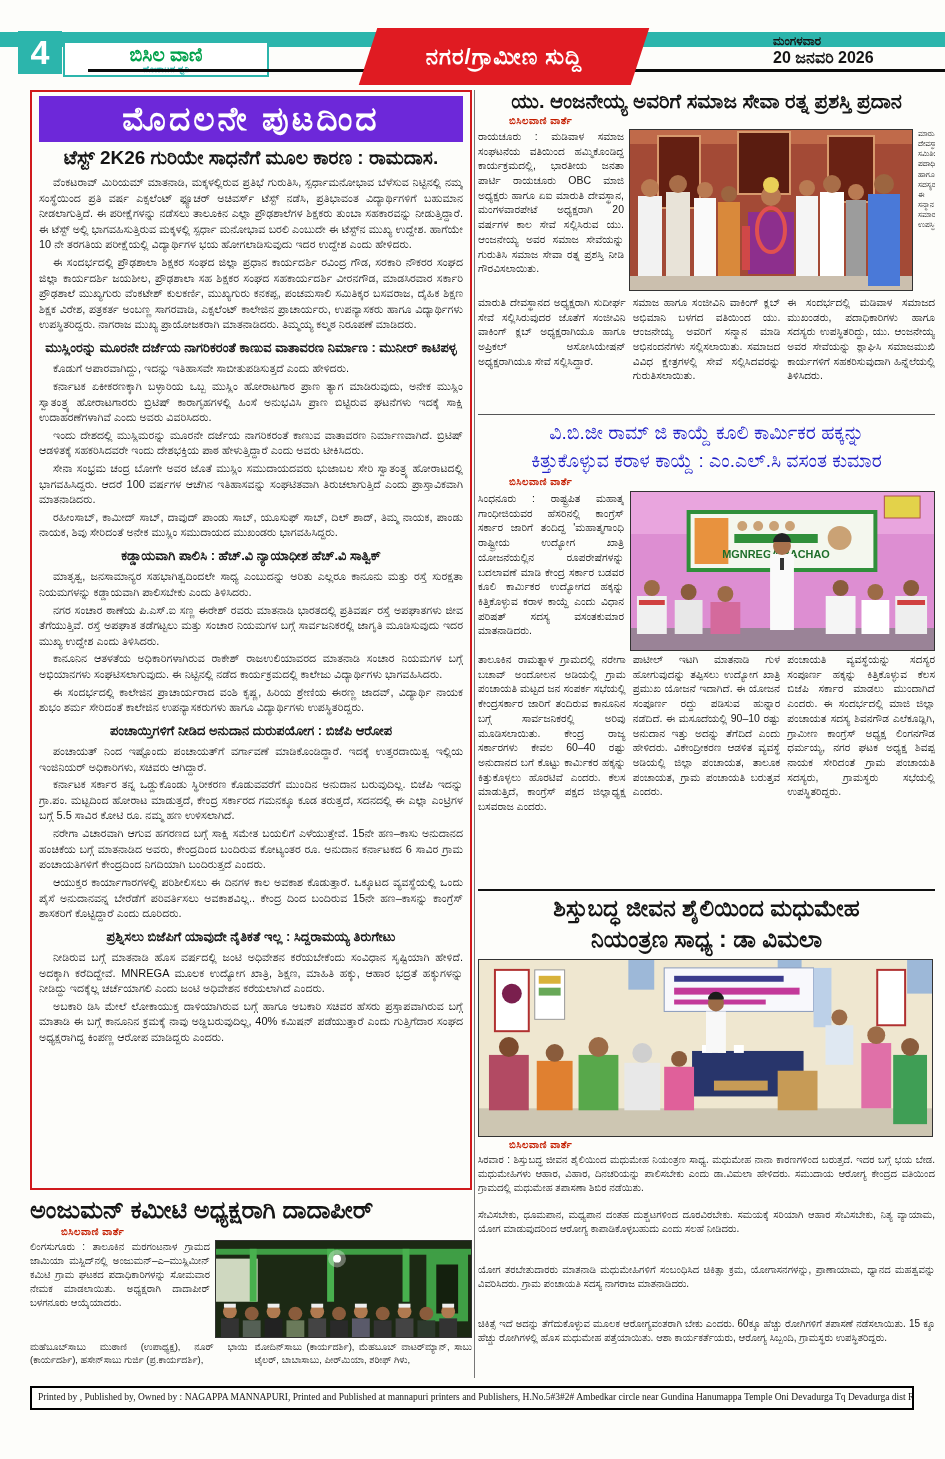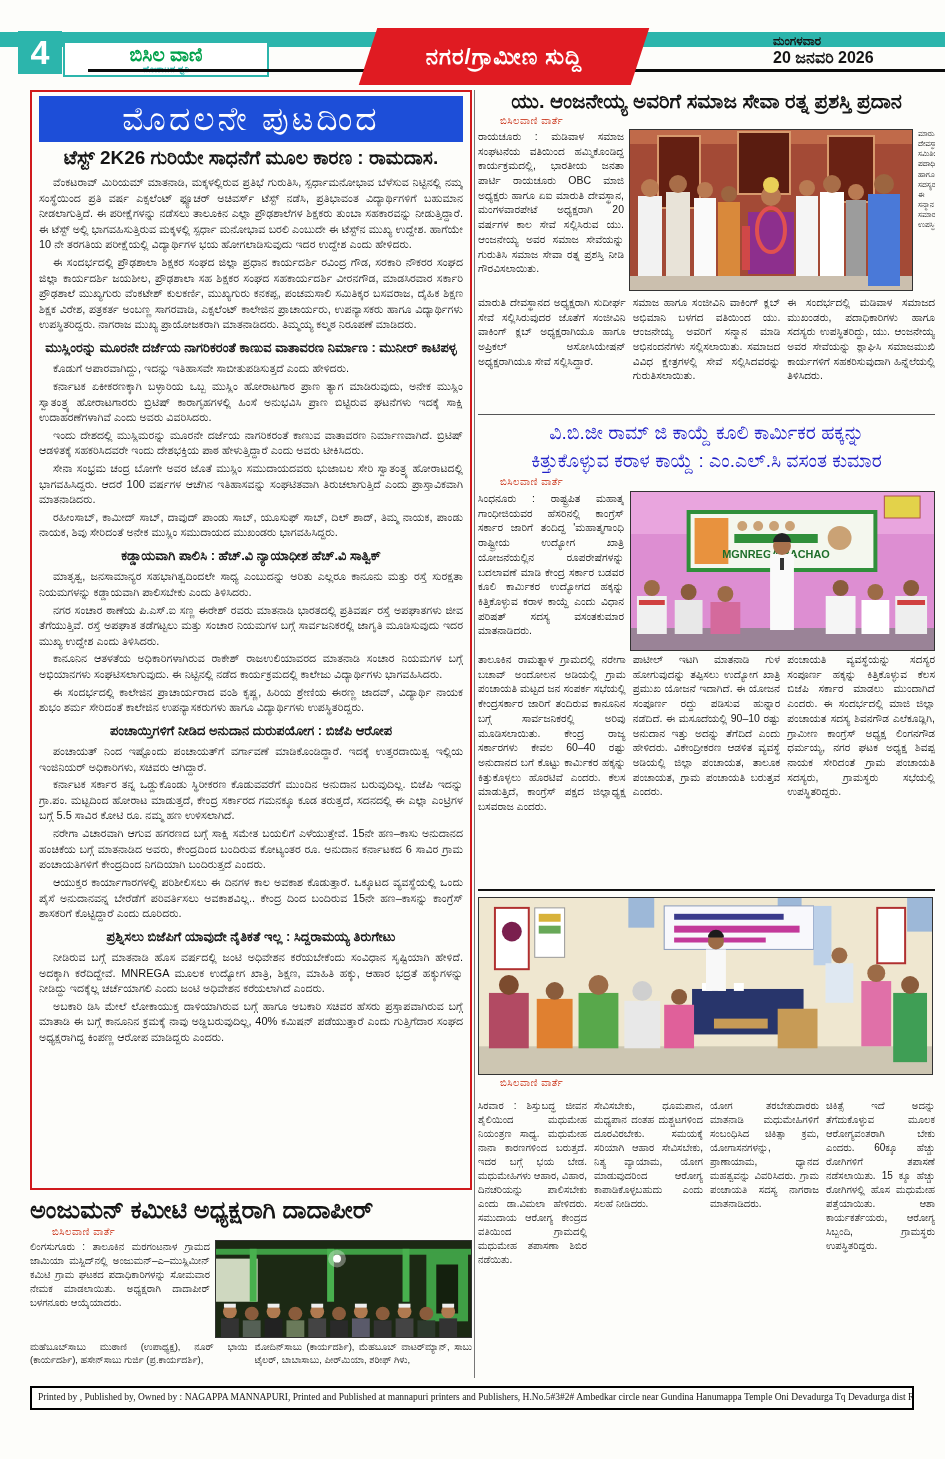--- a/index.html
+++ b/index.html
@@ -21,28 +21,28 @@
   .datebox{position:absolute;right:12px;top:35px;width:160px;text-align:left;line-height:1.15;}
   .datebox .wd{font-size:12px;font-weight:bold;}
   .datebox .dt{font-size:16px;font-weight:bold;}
   
   .vline{position:absolute;left:474px;top:90px;width:1px;height:1288px;background:#777;}
   .hlineA{position:absolute;left:478px;top:414px;width:457px;height:1px;background:#555;}
   .hlineB{position:absolute;left:478px;top:889px;width:457px;height:2px;background:#111;}
   
   #main-art{position:absolute;left:30px;top:90px;width:442px;height:1100px;border:2px solid #d01a1d;
             box-sizing:border-box;padding:4px 7px;overflow:hidden;}
-  .banner{height:46px;background:#1d4ed8;color:#fff;font-weight:normal;font-size:33px;letter-spacing:3px;
+  .banner{height:46px;background:#6d28d9;color:#fff;font-weight:bold;font-size:33px;letter-spacing:3px;
           display:flex;align-items:center;justify-content:center;margin-bottom:5px;}
   .lead-h{font-size:19px;font-weight:bold;text-align:center;margin:3px 0 6px;}
   .mblocks{font-size:11px;line-height:1.42;text-align:justify;overflow:hidden;height:975px;}
   .mb{text-indent:14px;margin:0 0 2px;}
   .mb.h{font-weight:bold;text-align:center;text-indent:0;font-size:13px;line-height:1.25;margin:7px 0 5px;}
   
-  .byline{color:#c41e00;font-weight:normal;font-size:10px;letter-spacing:.5px;margin:2px 4px;padding-left:18px;}
+  .byline{color:#c41e00;font-weight:bold;font-size:10px;letter-spacing:.5px;margin:2px 13px;padding-left:18px;}
   .bodytxt{font-size:10.5px;line-height:1.4;text-align:justify;}
   .cols{display:flex;gap:7px;}
   .ncol{flex:1;font-size:10.5px;line-height:1.4;text-align:justify;overflow:hidden;}
   .photo{border:1px solid #333;box-sizing:border-box;overflow:hidden;}
   .photo svg{display:block;width:100%;height:100%;}
   
   #artA{position:absolute;left:478px;top:90px;width:457px;height:322px;overflow:hidden;}
   #artA .hl{font-size:20px;font-weight:bold;text-align:center;white-space:nowrap;}
   #artA .row{display:flex;gap:5px;height:162px;}
   #artA .c1{width:146px;overflow:hidden;}
@@ -51,21 +51,21 @@
   #artA .below{margin-top:4px;height:116px;overflow:hidden;}
   #artB{position:absolute;left:478px;top:419px;width:457px;height:466px;overflow:hidden;}
   #artB .hl{font-size:19px;font-weight:normal;color:#2020c8;text-align:center;line-height:1.45;}
   #artB .row{display:flex;gap:6px;height:160px;margin-top:3px;}
   #artB .c1{width:146px;overflow:hidden;}
   #artB .ph{width:305px;height:160px;}
   #artB .below{margin-top:1px;height:198px;overflow:hidden;}
   #artC{position:absolute;left:478px;top:893px;width:457px;height:487px;overflow:hidden;}
   #artC .hl{font-size:23px;font-weight:bold;text-align:center;line-height:1.35;}
   #artC .ph{width:455px;height:178px;margin-top:4px;}
-  #artC .below{margin-top:10px;height:212px;overflow:hidden;}
+  #artC .below{margin-top:2px;height:212px;overflow:hidden;flex-direction:column;}
   #artC .ncol{font-size:10px;}
   
   #artD{position:absolute;left:30px;top:1196px;width:442px;height:184px;overflow:hidden;}
   #artD .hl{font-size:24px;font-weight:bold;text-align:left;white-space:nowrap;}
   #artD .row{display:flex;gap:5px;height:98px;}
   #artD .c1{width:180px;overflow:hidden;font-size:10px;}
   #artD .ph{width:257px;height:98px;}
   #artD .names{margin-top:3px;height:46px;overflow:hidden;}
   #artD .ncol{font-size:9.5px;line-height:1.35;}
   
@@ -225,20 +225,24 @@
       </div>
     </div>
     <div class="below cols">
         <div class="ncol">ತಾಲೂಕಿನ ರಾಮತ್ನಾಳ ಗ್ರಾಮದಲ್ಲಿ ನರೇಗಾ ಬಚಾವ್ ಅಂದೋಲನ ಅಡಿಯಲ್ಲಿ ಗ್ರಾಮ ಪಂಚಾಯತಿ ಮಟ್ಟದ ಜನ ಸಂಪರ್ಕ ಸಭೆಯಲ್ಲಿ ಕೇಂದ್ರಸರ್ಕಾರ ಜಾರಿಗೆ ತಂದಿರುವ ಕಾನೂನಿನ ಬಗ್ಗೆ ಸಾರ್ವಜನಿಕರಲ್ಲಿ ಅರಿವು ಮೂಡಿಸಲಾಯಿತು. ಕೇಂದ್ರ ರಾಜ್ಯ ಸರ್ಕಾರಗಳು ಕೇವಲ 60–40 ರಷ್ಟು ಅನುದಾನದ ಬಗೆ ಕೊಟ್ಟು ಕಾರ್ಮಿಕರ ಹಕ್ಕನ್ನು ಕಿತ್ತುಕೊಳ್ಳಲು ಹೊರಟಿವೆ ಎಂದರು. ಕೆಲಸ ಮಾಡುತ್ತಿದೆ, ಕಾಂಗ್ರೆಸ್ ಪಕ್ಷದ ಜಿಲ್ಲಾಧ್ಯಕ್ಷ ಬಸವರಾಜ ಎಂದರು.</div>
         <div class="ncol">ಪಾಟೀಲ್ ಇಟಗಿ ಮಾತನಾಡಿ ಗುಳೆ ಹೋಗುವುದನ್ನು ತಪ್ಪಿಸಲು ಉದ್ಯೋಗ ಖಾತ್ರಿ ಪ್ರಮುಖ ಯೋಜನೆ ಇದಾಗಿದೆ. ಈ ಯೋಜನೆ ಸಂಪೂರ್ಣ ರದ್ದು ಪಡಿಸುವ ಹುನ್ನಾರ ನಡೆದಿದೆ. ಈ ಮಸೂದೆಯಲ್ಲಿ 90–10 ರಷ್ಟು ಅನುದಾನ ಇತ್ತು ಅದನ್ನು ತೆಗೆದಿದೆ ಎಂದು ಹೇಳಿದರು. ವಿಕೇಂದ್ರೀಕರಣ ಆಡಳಿತ ವ್ಯವಸ್ಥೆ ಅಡಿಯಲ್ಲಿ ಜಿಲ್ಲಾ ಪಂಚಾಯತ, ತಾಲೂಕ ಪಂಚಾಯತ, ಗ್ರಾಮ ಪಂಚಾಯತಿ ಬರುತ್ತವೆ ಎಂದರು.</div>
         <div class="ncol">ಪಂಚಾಯತಿ ವ್ಯವಸ್ಥೆಯನ್ನು ಸದಸ್ಯರ ಸಂಪೂರ್ಣ ಹಕ್ಕನ್ನು ಕಿತ್ತಿಕೊಳ್ಳುವ ಕೆಲಸ ಬಿಜೆಪಿ ಸರ್ಕಾರ ಮಾಡಲು ಮುಂದಾಗಿದೆ ಎಂದರು. ಈ ಸಂದರ್ಭದಲ್ಲಿ ಮಾಜಿ ಜಿಲ್ಲಾ ಪಂಚಾಯತ ಸದಸ್ಯ ಶಿವನಗೌಡ ಎಲೆಕೂಡ್ಲಿಗಿ, ಗ್ರಾಮೀಣ ಕಾಂಗ್ರೆಸ್ ಅಧ್ಯಕ್ಷ ಲಿಂಗನಗೌಡ ಧರ್ಮಯ್ಯ, ನಗರ ಘಟಕ ಅಧ್ಯಕ್ಷ ಶಿವಪ್ಪ ನಾಯಕ ಸೇರಿದಂತೆ ಗ್ರಾಮ ಪಂಚಾಯತಿ ಸದಸ್ಯರು, ಗ್ರಾಮಸ್ಥರು ಸಭೆಯಲ್ಲಿ ಉಪಸ್ಥಿತರಿದ್ದರು.</div>
       </div>
   </div>
 
   <div id="artC">
+    <div class="hl">
+      <div>ಶಿಸ್ತುಬದ್ಧ ಜೀವನ ಶೈಲಿಯಿಂದ ಮಧುಮೇಹ</div>
+      <div>ನಿಯಂತ್ರಣ ಸಾಧ್ಯ : ಡಾ ವಿಮಲಾ</div>
+    </div>
     <div class="ph photo">
       <svg viewBox="0 0 455 178" preserveAspectRatio="none">
         <rect x="0" y="0" width="455" height="178" fill="#efe7d0"></rect>
         <rect x="0" y="150" width="455" height="28" fill="#cdc6b2"></rect>
         <rect x="150" y="0" width="26" height="30" fill="#9db8d8"></rect>
         <rect x="300" y="0" width="24" height="28" fill="#9db8d8"></rect>
         <rect x="430" y="0" width="25" height="34" fill="#9db8d8"></rect>
         <rect x="16" y="10" width="34" height="62" fill="#ffffff" stroke="#b03030" stroke-width="2"></rect>
         <circle cx="33" cy="34" r="10" fill="#7a1f4e"></circle>
         <rect x="56" y="10" width="30" height="50" fill="#ffffff" stroke="#999999"></rect>

